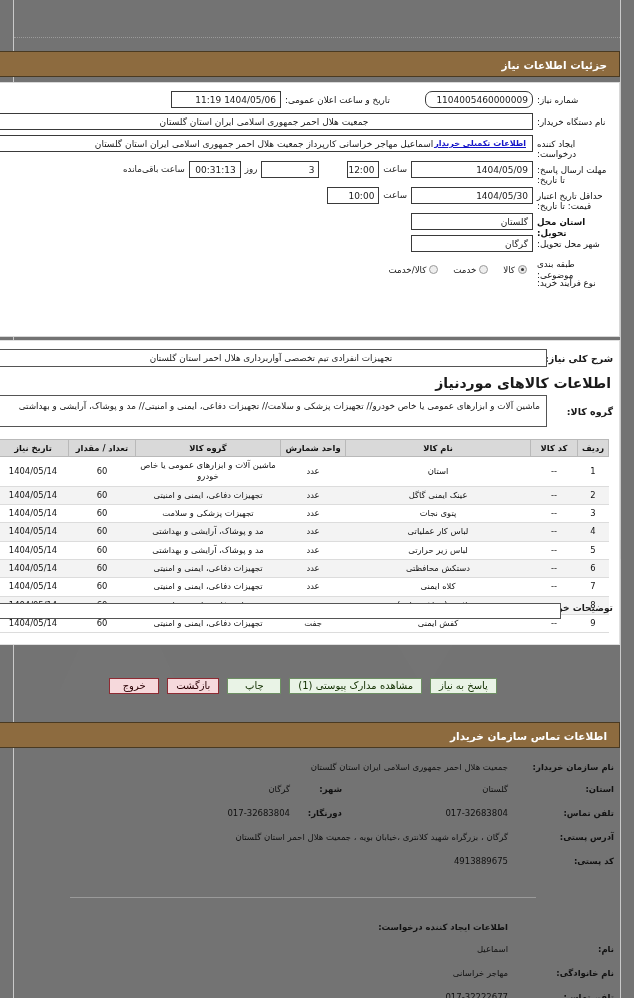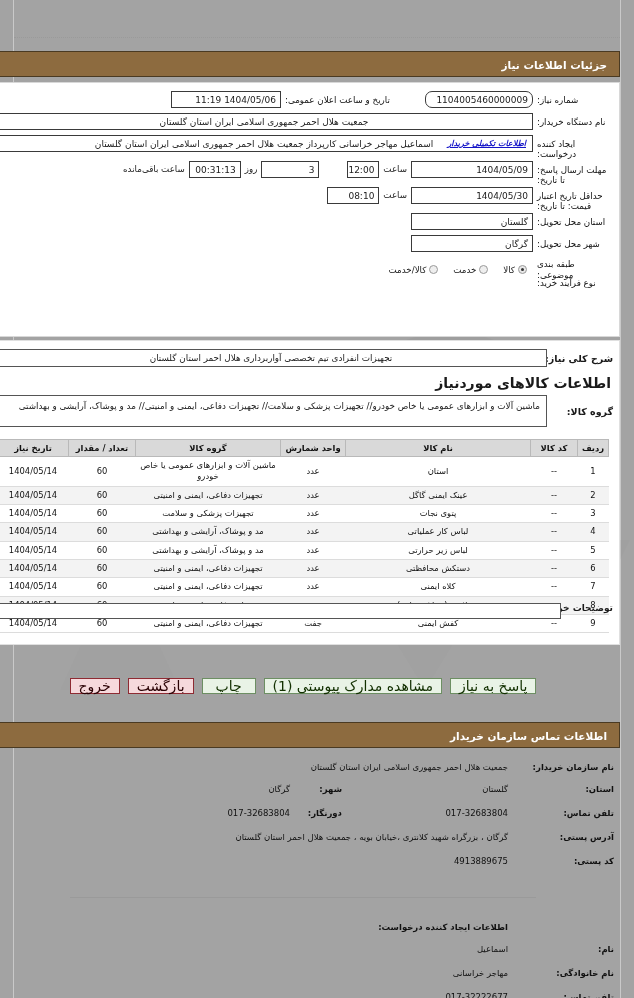--- a/index.html
+++ b/index.html
@@ -11,21 +11,21 @@
     font-family: "DejaVu Sans", "Liberation Sans", sans-serif;
     font-size: 9px;
     color: #1a1a1a;
     direction: rtl;
   }
   .page {
     position: relative;
     width: 634px;
     height: 998px;
     overflow: hidden;
-    background: #a3a3a3;
+    background: #737373;
     box-sizing: border-box;
   }
   
   .frame-left {
     position: absolute;
     left: 13px; top: 0; bottom: 0;
     width: 1px;
     background: #c9c9c9;
   }
   .frame-right {
@@ -191,21 +191,21 @@
 
   
   .btnrow {
     display: flex;
     flex-direction: row;
     justify-content: center;
     gap: 8px;
     align-items: center;
   }
   .btn {
-    font-size: 14px;
+    font-size: 10px;
     height: 16px;
     line-height: 14px;
     padding: 0 8px;
     box-sizing: border-box;
     text-align: center;
     white-space: nowrap;
     cursor: pointer;
     border: 1px solid #6f6f6f;
   }
   .btn.green {
@@ -296,21 +296,21 @@
         </div>
       </div>
 
       <div style="position:absolute; right:8px; top:52px; left:8px;">
         <div class="frow">
           <div class="flabel" style="width:74px; line-height:1.15;">
             <span>ایجاد کننده درخواست:</span>
           </div>
           <div class="fbox" style="flex:1; margin-right:4px; text-align:center; position:relative;">
             <span>اسماعیل مهاجر خراسانی کارپرداز جمعیت هلال احمر جمهوری اسلامی ایران استان گلستان</span>
-            <a class="link-blue" style="position:absolute; right:6px; top:0;font-style:italic;" href="#">اطلاعات تکمیلی خریدار</a>
+            <a class="link-blue" style="position:absolute; right:6px; top:0;" href="#">اطلاعات تکمیلی خریدار</a>
           </div>
         </div>
       </div>
 
       <div style="position:absolute; right:8px; top:78px; left:8px;">
         <div class="frow" style="align-items:flex-start;">
           <div class="flabel" style="width:74px; line-height:1.2;">مهلت ارسال پاسخ: تا تاریخ:</div>
           <div class="fbox" style="width:122px; margin-right:4px;">1404/05/09</div>
           <div class="midlabel">ساعت</div>
           <div class="fbox center" style="width:32px;">12:00</div>
@@ -320,27 +320,27 @@
           <div class="fbox center" style="width:52px;">00:31:13</div>
           <div class="midlabel">ساعت باقی‌مانده</div>
         </div>
       </div>
 
       <div style="position:absolute; right:8px; top:104px; left:8px;">
         <div class="frow" style="align-items:flex-start;">
           <div class="flabel" style="width:74px; line-height:1.2;">حداقل تاریخ اعتبار قیمت: تا تاریخ:</div>
           <div class="fbox" style="width:122px; margin-right:4px;">1404/05/30</div>
           <div class="midlabel">ساعت</div>
-          <div class="fbox center" style="width:52px;">08:10</div>
+          <div class="fbox center" style="width:52px;">10:00</div>
         </div>
       </div>
 
       <div style="position:absolute; right:8px; top:130px;">
         <div class="frow">
-          <div class="flabel" style="width:74px;">استان محل تحویل:</div>
+          <div class="flabel" style="width:74px;font-weight:bold;">استان محل تحویل:</div>
           <div class="fbox center" style="width:122px; margin-right:4px;">گلستان</div>
         </div>
       </div>
 
       <div style="position:absolute; right:8px; top:152px;">
         <div class="frow">
           <div class="flabel" style="width:74px;">شهر محل تحویل:</div>
           <div class="fbox center" style="width:122px; margin-right:4px;">گرگان</div>
         </div>
       </div>

